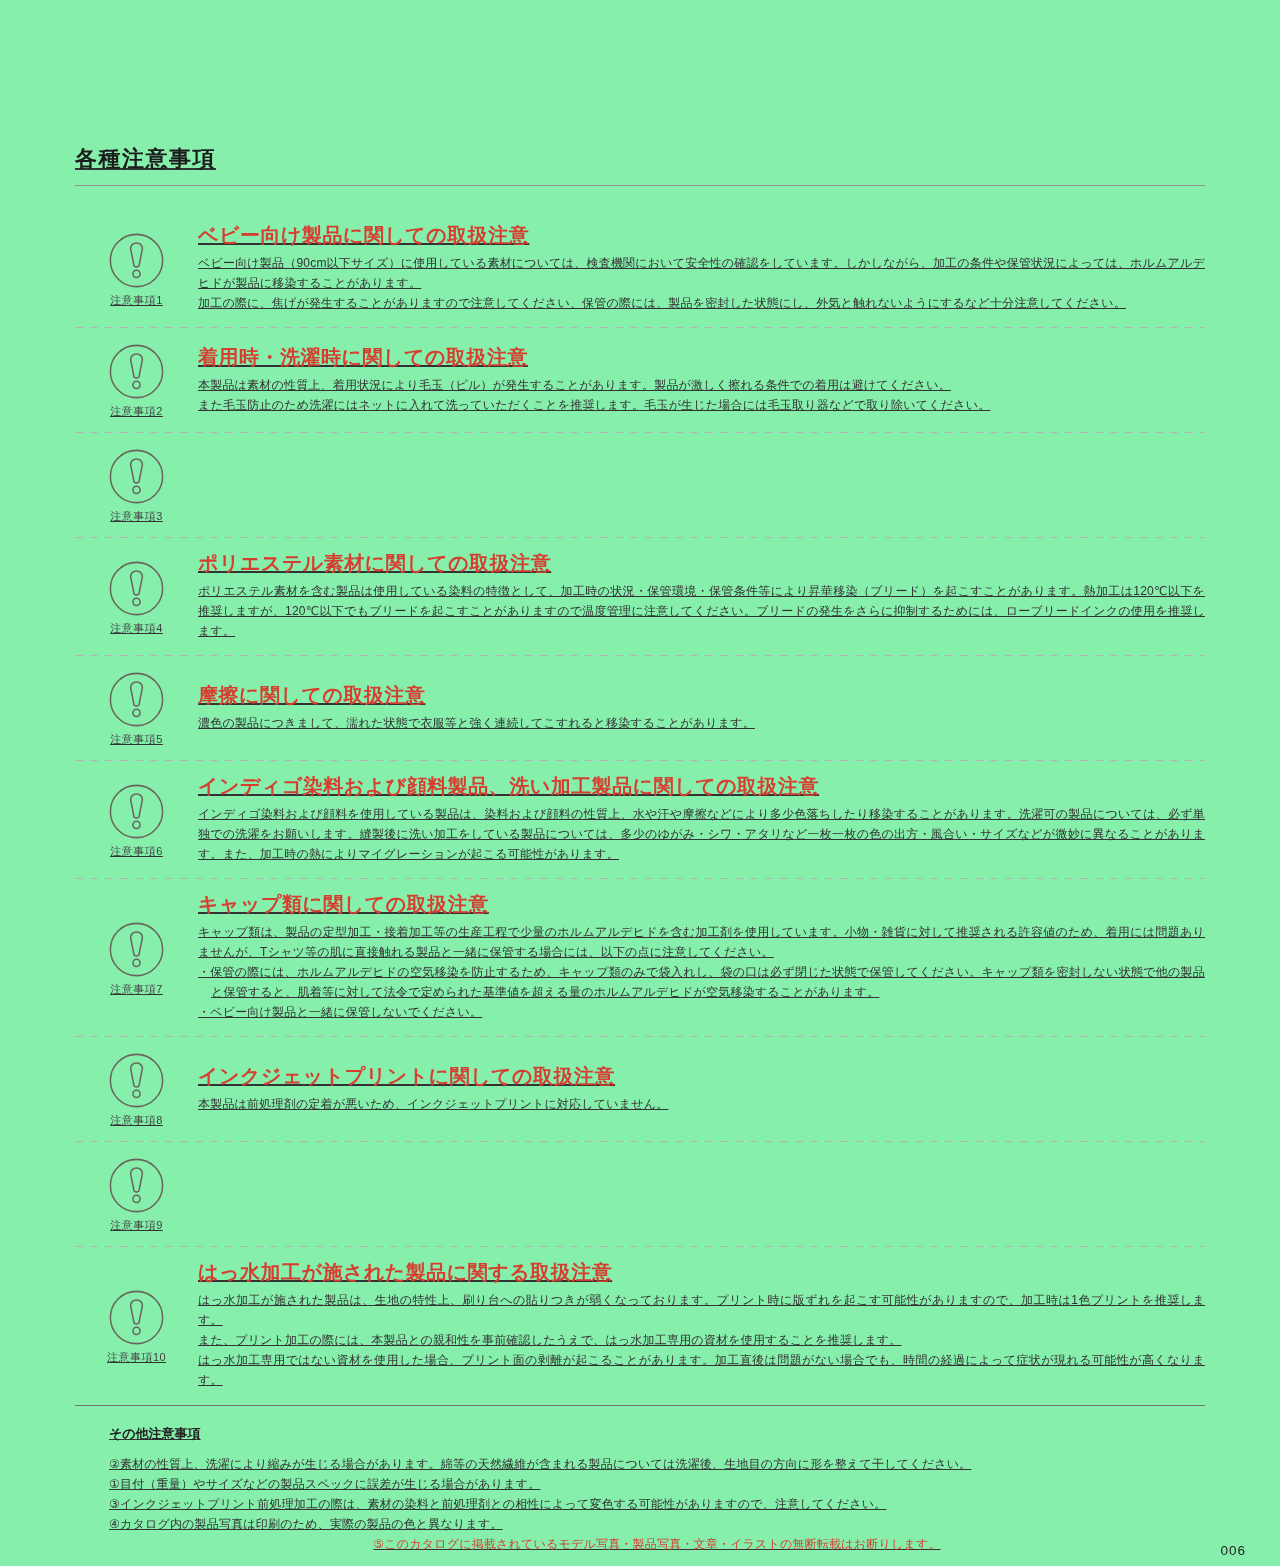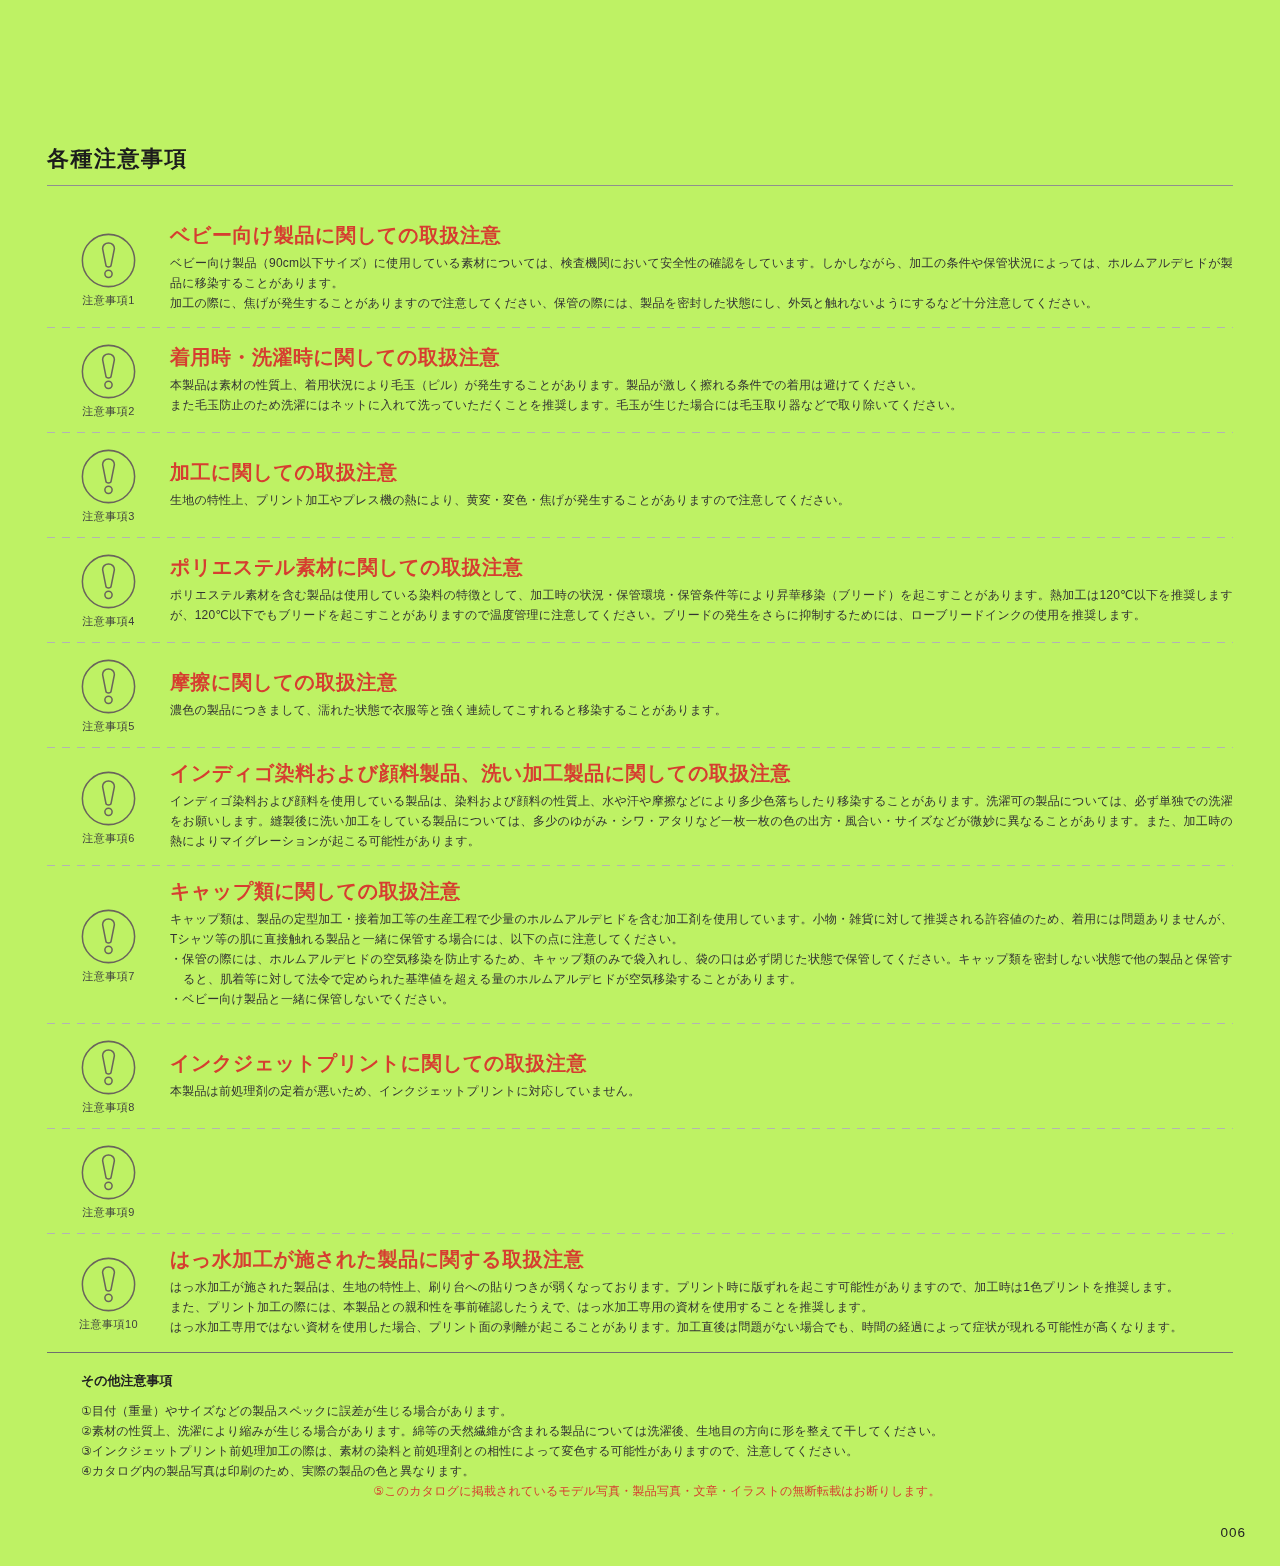--- a/index.html
+++ b/index.html
@@ -6,21 +6,21 @@
     --red:#d63e30;
     --text:#333333;
     --title:#1c1c1c;
     --rule:#8f8f8f;
     --dash:#b3b3b3;
     --icon:#6a645c;
   }
   *{box-sizing:border-box;}
   html,body{margin:0;padding:0;background:#ffffff;}
   body{font-family:"Liberation Sans","DejaVu Sans",sans-serif;color:var(--text);}
-  .page{width:1280px;height:1566px;overflow:hidden;position:relative;background:#bef264;padding:0 47px;}
+  .page{width:1280px;height:1566px;overflow:hidden;position:relative;background:#86efac;padding:0 75px;text-decoration:underline;}
 
   h1.page-title{
     margin:146px 0 0 0;
     font-size:22px;line-height:26px;font-weight:bold;color:var(--title);
     letter-spacing:1.5px;
     padding-bottom:13px;
     border-bottom:1px solid var(--rule);
   }
 
   .sections{margin-top:24px;}
@@ -37,21 +37,21 @@
   .para{margin:0;font-size:12px;line-height:20px;text-align:justify;color:var(--text);letter-spacing:0.2px;}
   .bullets{margin-top:0;}
   .bullet{padding-left:13px;text-indent:-13px;}
 
   .footer-rule{border:none;border-top:1px solid #6f6f6f;margin:0;height:0;}
   .other-notes{margin:18px 0 0 34px;}
   .other-heading{margin:0 0 10px 0;font-size:13px;line-height:20px;font-weight:bold;color:#222;}
   .other-item{margin:0;font-size:12px;line-height:20px;color:var(--text);letter-spacing:0.2px;}
   .other-item.red{color:var(--red);text-align:center;}
 
-  .page-number{position:absolute;right:34px;bottom:26px;font-size:13.5px;color:#222;letter-spacing:1px;margin-left:28px;}
+  .page-number{position:absolute;right:34px;bottom:8px;font-size:13.5px;color:#222;letter-spacing:1px;margin-left:28px;}
 </style>
 </head>
 <body>
 
 <div class="page">
   <h1 class="page-title">各種注意事項</h1>
 
   <div class="sections" id="sections">
   <section class="notice">
     <div class="icon-col">
@@ -96,26 +96,20 @@
   <section class="notice">
     <div class="icon-col">
       <span class="icon">
         <svg width="57" height="57" viewBox="0 0 60 60" fill="none" aria-hidden="true">
           <circle cx="30" cy="30" r="27.5" stroke="#6a645c" stroke-width="1.6"></circle>
           <path d="M30 11.5 C33.7 11.5 36.3 14.2 36.2 17.6 L32.7 35.2 C32.4 37.3 27.6 37.3 27.3 35.2 L23.8 17.6 C23.7 14.2 26.3 11.5 30 11.5 Z" stroke="#6a645c" stroke-width="1.6"></path>
           <circle cx="30" cy="44" r="3.8" stroke="#6a645c" stroke-width="1.6"></circle>
         </svg>
       </span>
       <span class="icon-label">注意事項3</span>
-    </div>
-    <div class="content-col">
-      <h2 class="notice-heading">加工に関しての取扱注意</h2>
-      <div class="notice-body">
-            <p class="para">生地の特性上、プリント加工やプレス機の熱により、黄変・変色・焦げが発生することがありますので注意してください。</p>
-          </div>
     </div>
   </section>
 
   <section class="notice">
     <div class="icon-col">
       <span class="icon">
         <svg width="57" height="57" viewBox="0 0 60 60" fill="none" aria-hidden="true">
           <circle cx="30" cy="30" r="27.5" stroke="#6a645c" stroke-width="1.6"></circle>
           <path d="M30 11.5 C33.7 11.5 36.3 14.2 36.2 17.6 L32.7 35.2 C32.4 37.3 27.6 37.3 27.3 35.2 L23.8 17.6 C23.7 14.2 26.3 11.5 30 11.5 Z" stroke="#6a645c" stroke-width="1.6"></path>
           <circle cx="30" cy="44" r="3.8" stroke="#6a645c" stroke-width="1.6"></circle>
@@ -244,22 +238,22 @@
           </div>
     </div>
   </section>
 </div>
 
   <hr class="footer-rule">
 
   <div class="other-notes">
     <p class="other-heading">その他注意事項</p>
     <div id="other-items">
+        <p class="other-item">②素材の性質上、洗濯により縮みが生じる場合があります。綿等の天然繊維が含まれる製品については洗濯後、生地目の方向に形を整えて干してください。</p>
         <p class="other-item">①目付（重量）やサイズなどの製品スペックに誤差が生じる場合があります。</p>
-        <p class="other-item">②素材の性質上、洗濯により縮みが生じる場合があります。綿等の天然繊維が含まれる製品については洗濯後、生地目の方向に形を整えて干してください。</p>
         <p class="other-item">③インクジェットプリント前処理加工の際は、素材の染料と前処理剤との相性によって変色する可能性がありますので、注意してください。</p>
         <p class="other-item">④カタログ内の製品写真は印刷のため、実際の製品の色と異なります。</p>
         <p class="other-item red">⑤このカタログに掲載されているモデル写真・製品写真・文章・イラストの無断転載はお断りします。</p>
       </div>
 
   </div>
 
   <div class="page-number">006</div>
 </div>
 

